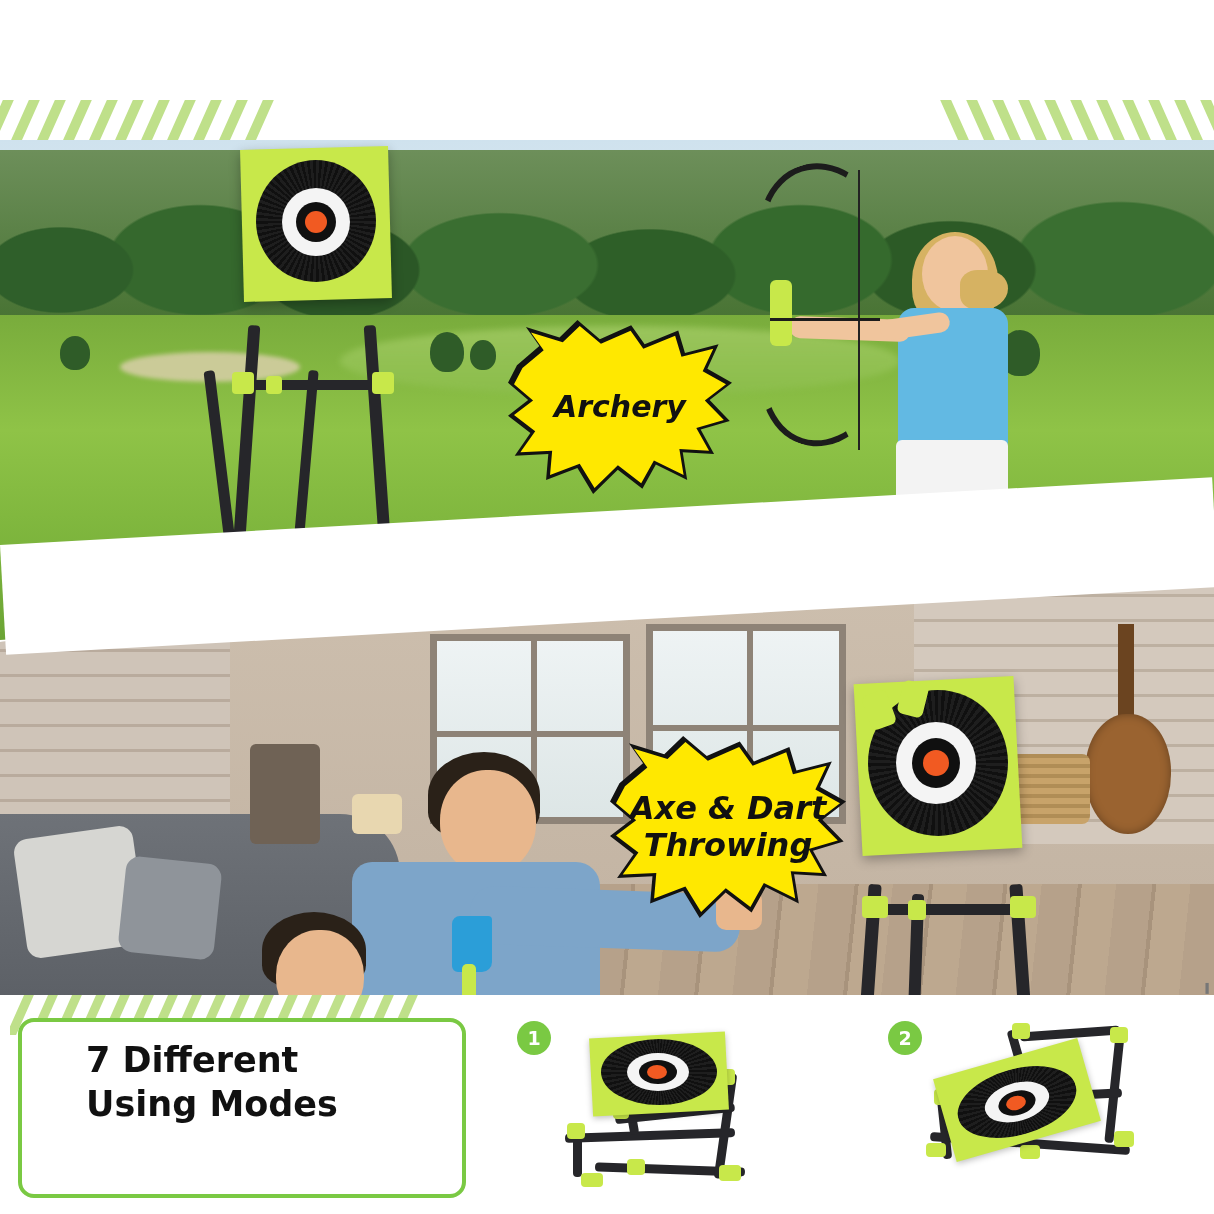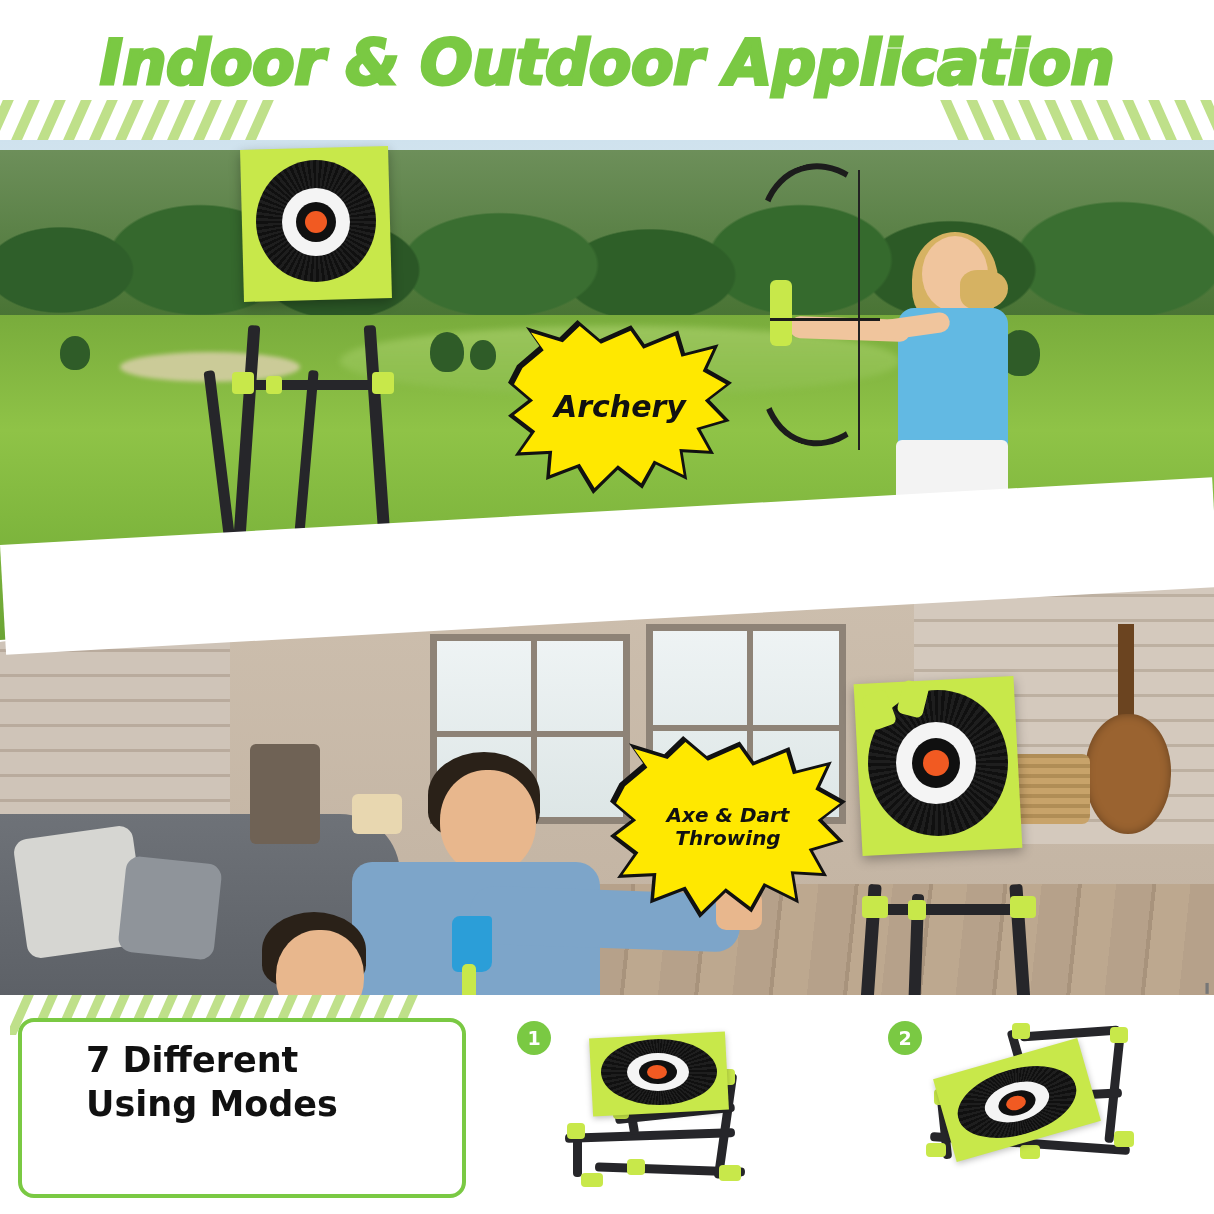--- a/index.html
+++ b/index.html
@@ -350,21 +350,20 @@
     <div class="stripe r" style="right:56px"></div>
     <div class="stripe r" style="right:82px"></div>
     <div class="stripe r" style="right:108px"></div>
     <div class="stripe r" style="right:134px"></div>
     <div class="stripe r" style="right:160px"></div>
     <div class="stripe r" style="right:186px"></div>
     <div class="stripe r" style="right:212px"></div>
     <div class="stripe r" style="right:238px"></div>
     <div class="stripe r" style="right:264px"></div>
   </div>
-  <div class="header-title">Indoor &amp; Outdoor Application</div>
 </div>
 
 <div class="photos">
 
   <div class="photo photo-top">
     <div class="sky-out"></div>
     <div class="treeline"></div>
     <div class="grass-out"></div>
     <div class="fairway"></div>
     <div class="bunker"></div>
@@ -480,21 +479,21 @@
       <div class="target-black" style="left:868px;top:126px;width:140px;height:146px"></div>
       <div class="target-white" style="left:896px;top:158px;width:80px;height:82px"></div>
       <div class="target-inner-black" style="left:912px;top:174px;width:48px;height:50px"></div>
       <div class="target-bull" style="left:923px;top:186px;width:26px;height:26px"></div>
       <div style="position:absolute;left:866px;top:128px;width:26px;height:36px;background:#c8e84a;border-radius:6px;transform:rotate(-20deg)"></div>
       <div style="position:absolute;left:900px;top:118px;width:26px;height:34px;background:#c8e84a;border-radius:6px;transform:rotate(14deg)"></div>
     </div>
 
     <div class="burst burst-shape burst-outer" style="left:610px;top:172px;width:236px;height:182px">
       <div class="burst-shape burst-inner"></div>
-      <div class="burst-text" style="font-size:20px">Axe &amp; Dart
+      <div class="burst-text" style="font-size:32px">Axe &amp; Dart
 Throwing</div>
     </div>
 
     <div class="corner-mark">▌</div>
   </div>
 </div>
 
 <div class="bottom">
   <div class="bottom-deco-left">
     <div class="bottom-stripe" style="left:6px"></div>

